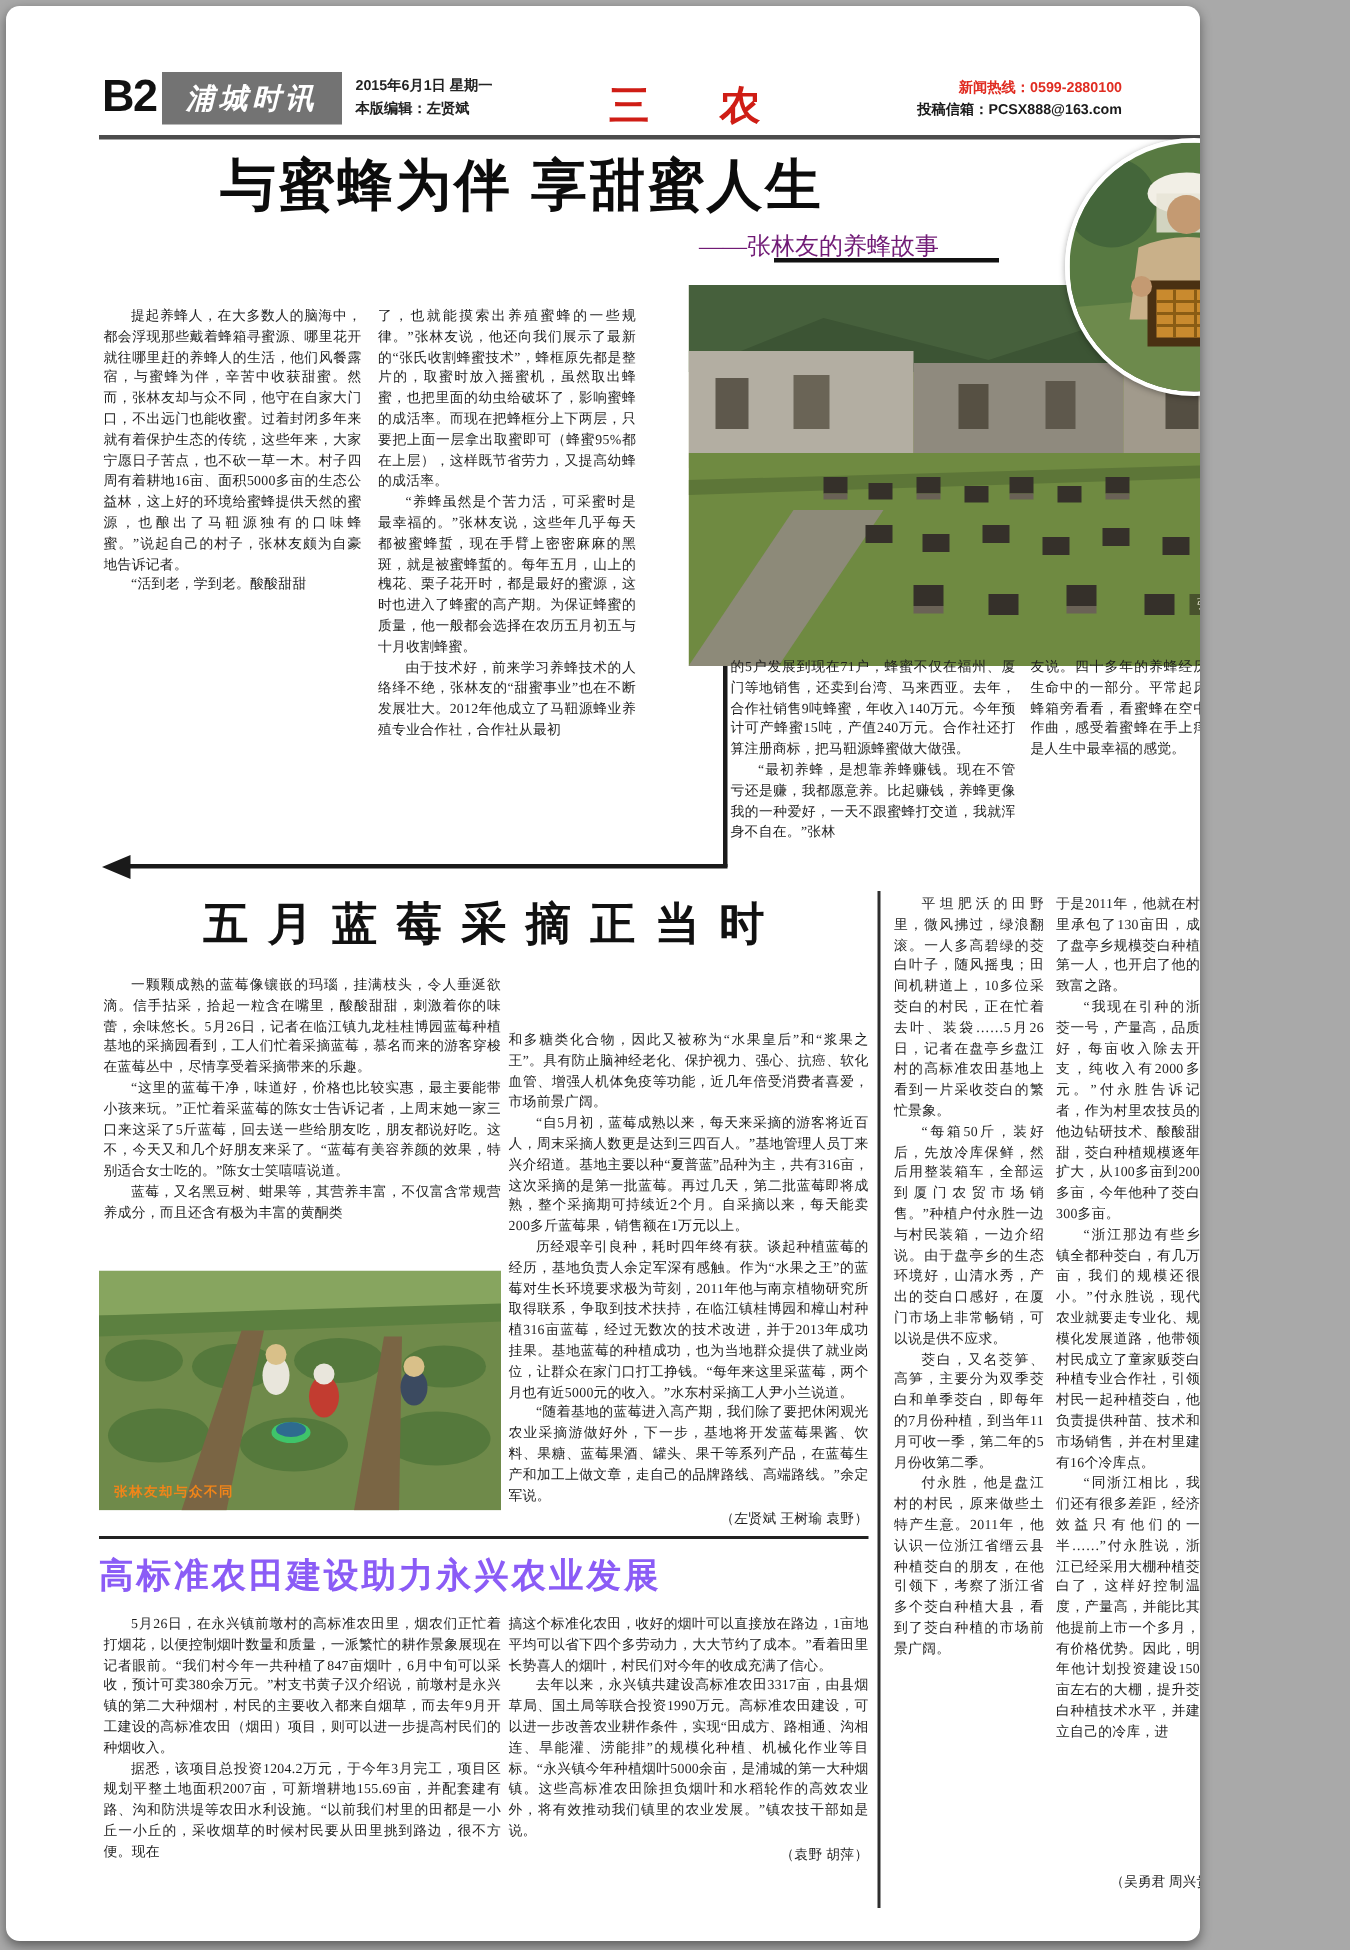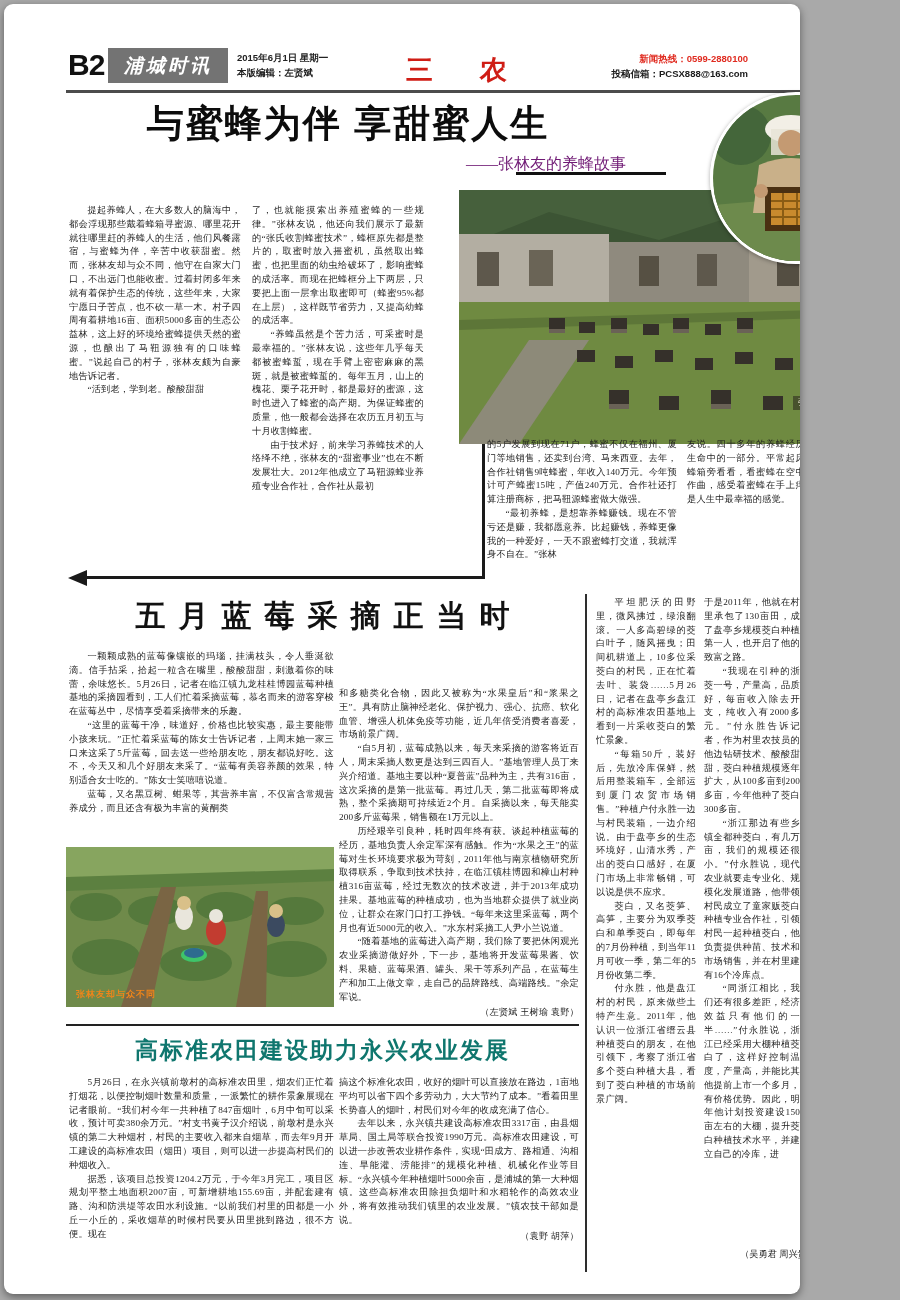--- a/index.html
+++ b/index.html
@@ -41,22 +41,22 @@
   
   .arr-v{left:478px;top:440px;width:2.5px;height:134px;background:#1a1a1a;}
   .arr-h{left:82px;top:572px;width:399px;height:3px;background:#1a1a1a;}
   .arr-head{left:64px;top:565.5px;width:0;height:0;border-top:8px solid transparent;
             border-bottom:8px solid transparent;border-right:19px solid #1a1a1a;}
   
   .h2x{left:62px;top:592px;width:513px;text-align:center;
        font:900 30px "Liberation Serif","DejaVu Serif",serif;color:#111;letter-spacing:13px;text-indent:13px;}
   
   .rule3{left:62px;top:1020px;width:513px;height:2px;background:#222;}
-  .h3x{left:62px;top:1031px;width:513px;text-align:center;
-       font:900 23px "Liberation Sans","DejaVu Sans",sans-serif;color:#0f766e;letter-spacing:2px;}
+  .h3x{left:62px;top:1031px;width:513px;
+       font:900 23px "Liberation Sans","DejaVu Sans",sans-serif;color:#8b5cf6;letter-spacing:2px;}
   
   .vsep{left:581px;top:590px;width:1.5px;height:678px;background:#2e2e2e;}
   .vtitle{left:798px;top:700px;width:84px;height:566px;display:flex;flex-direction:column;
           align-items:center;justify-content:flex-start;
           font-family:"Liberation Sans","DejaVu Sans",sans-serif;}
   .vtitle .seg{writing-mode:vertical-rl;text-orientation:upright;
           font-weight:900;font-size:39px;color:#0a0a0a;line-height:1;letter-spacing:4px;}
   .vtitle .br{writing-mode:vertical-rl;text-orientation:upright;font-weight:900;
           font-size:26px;color:#8d8d8d;line-height:1;margin:2px 0;
           text-shadow:1px 1px 0 #cfcfcf;}

